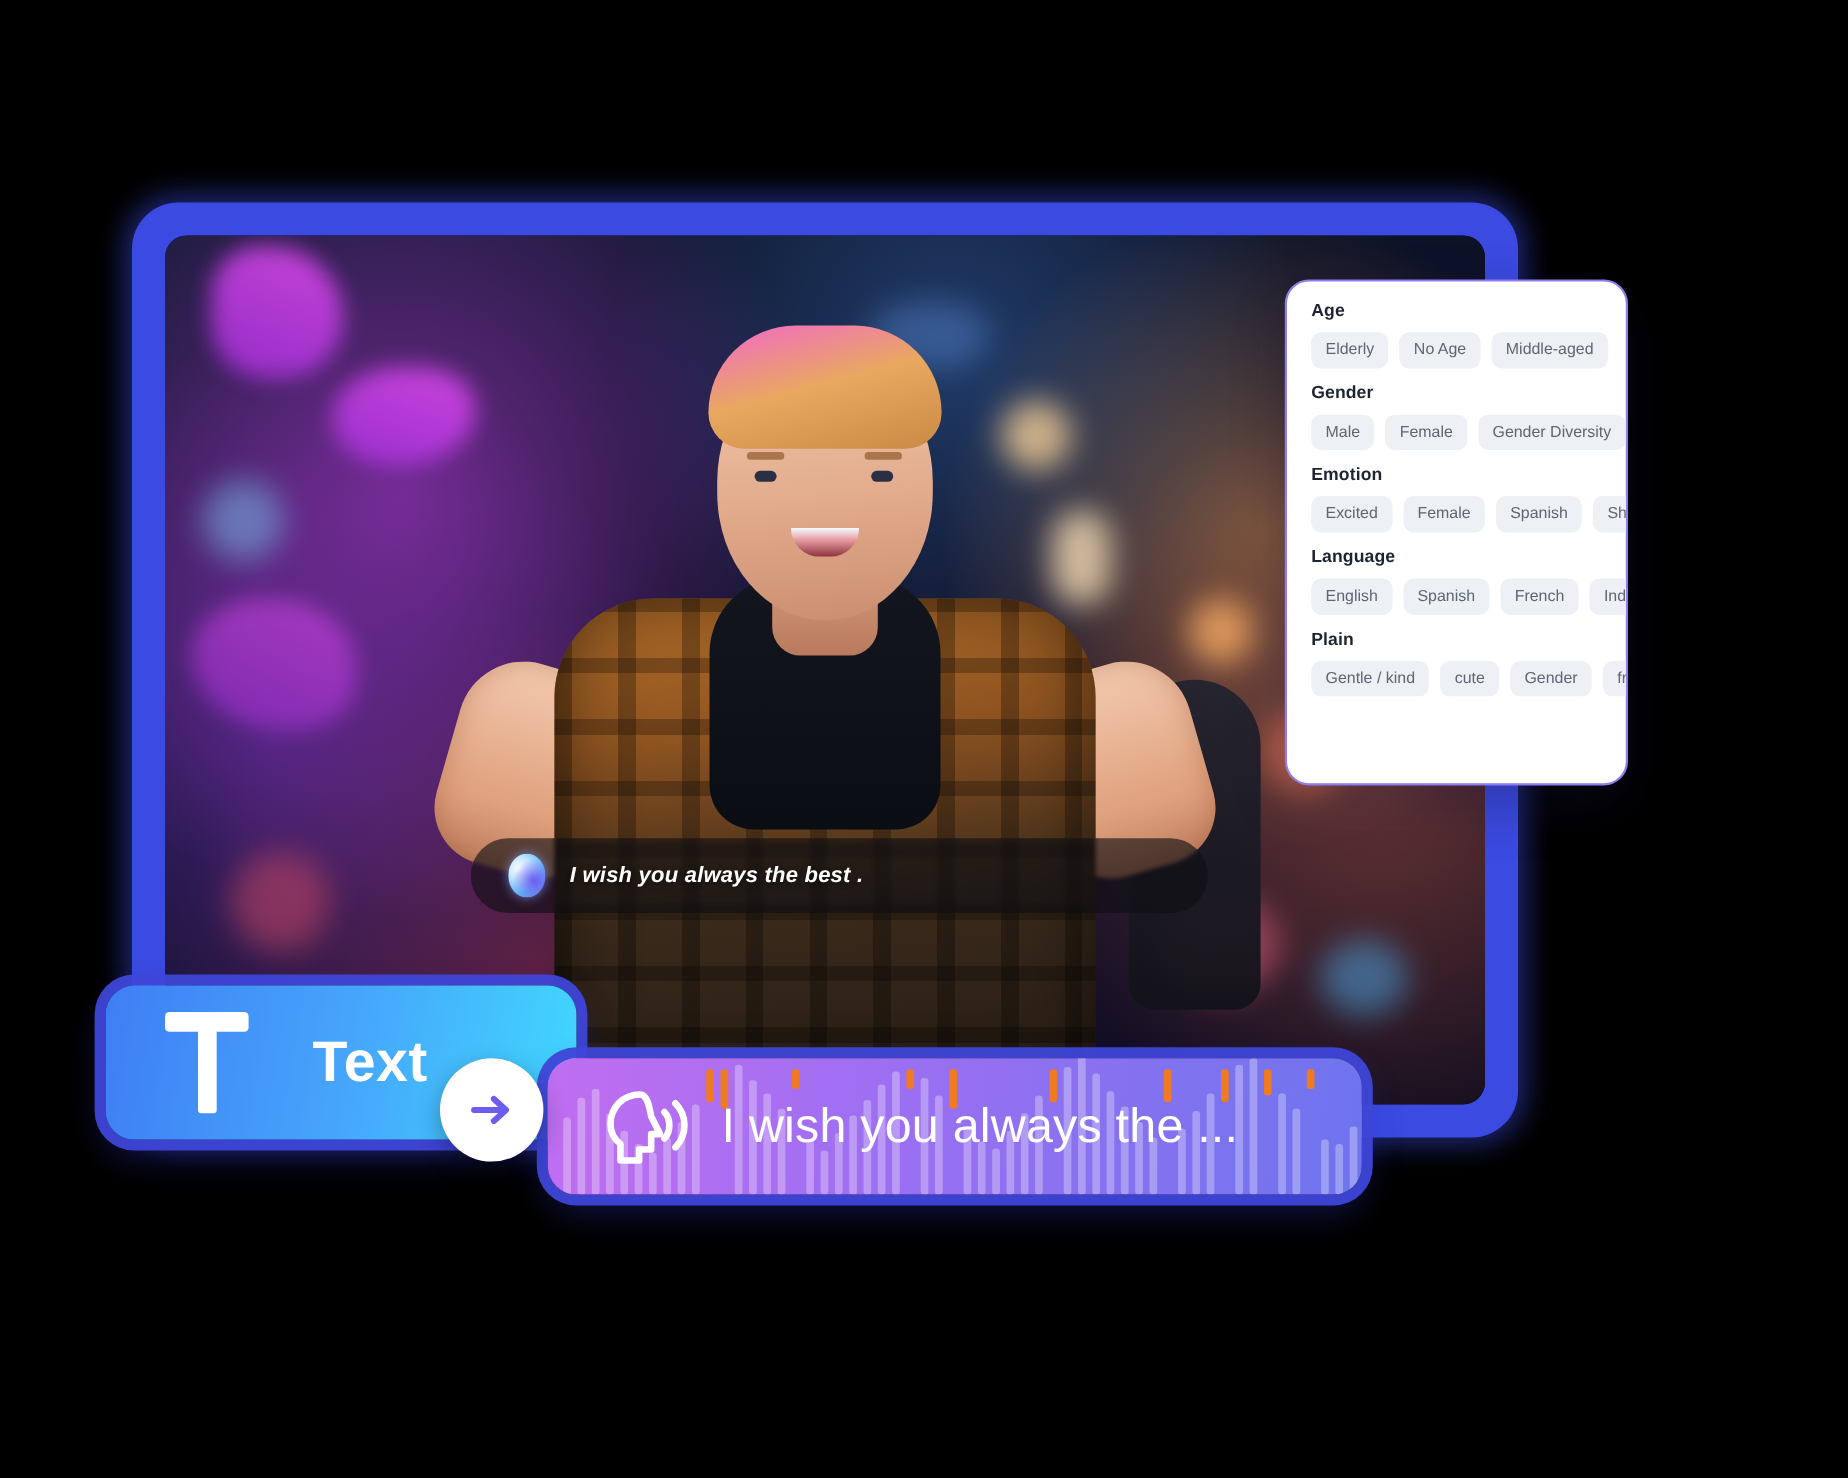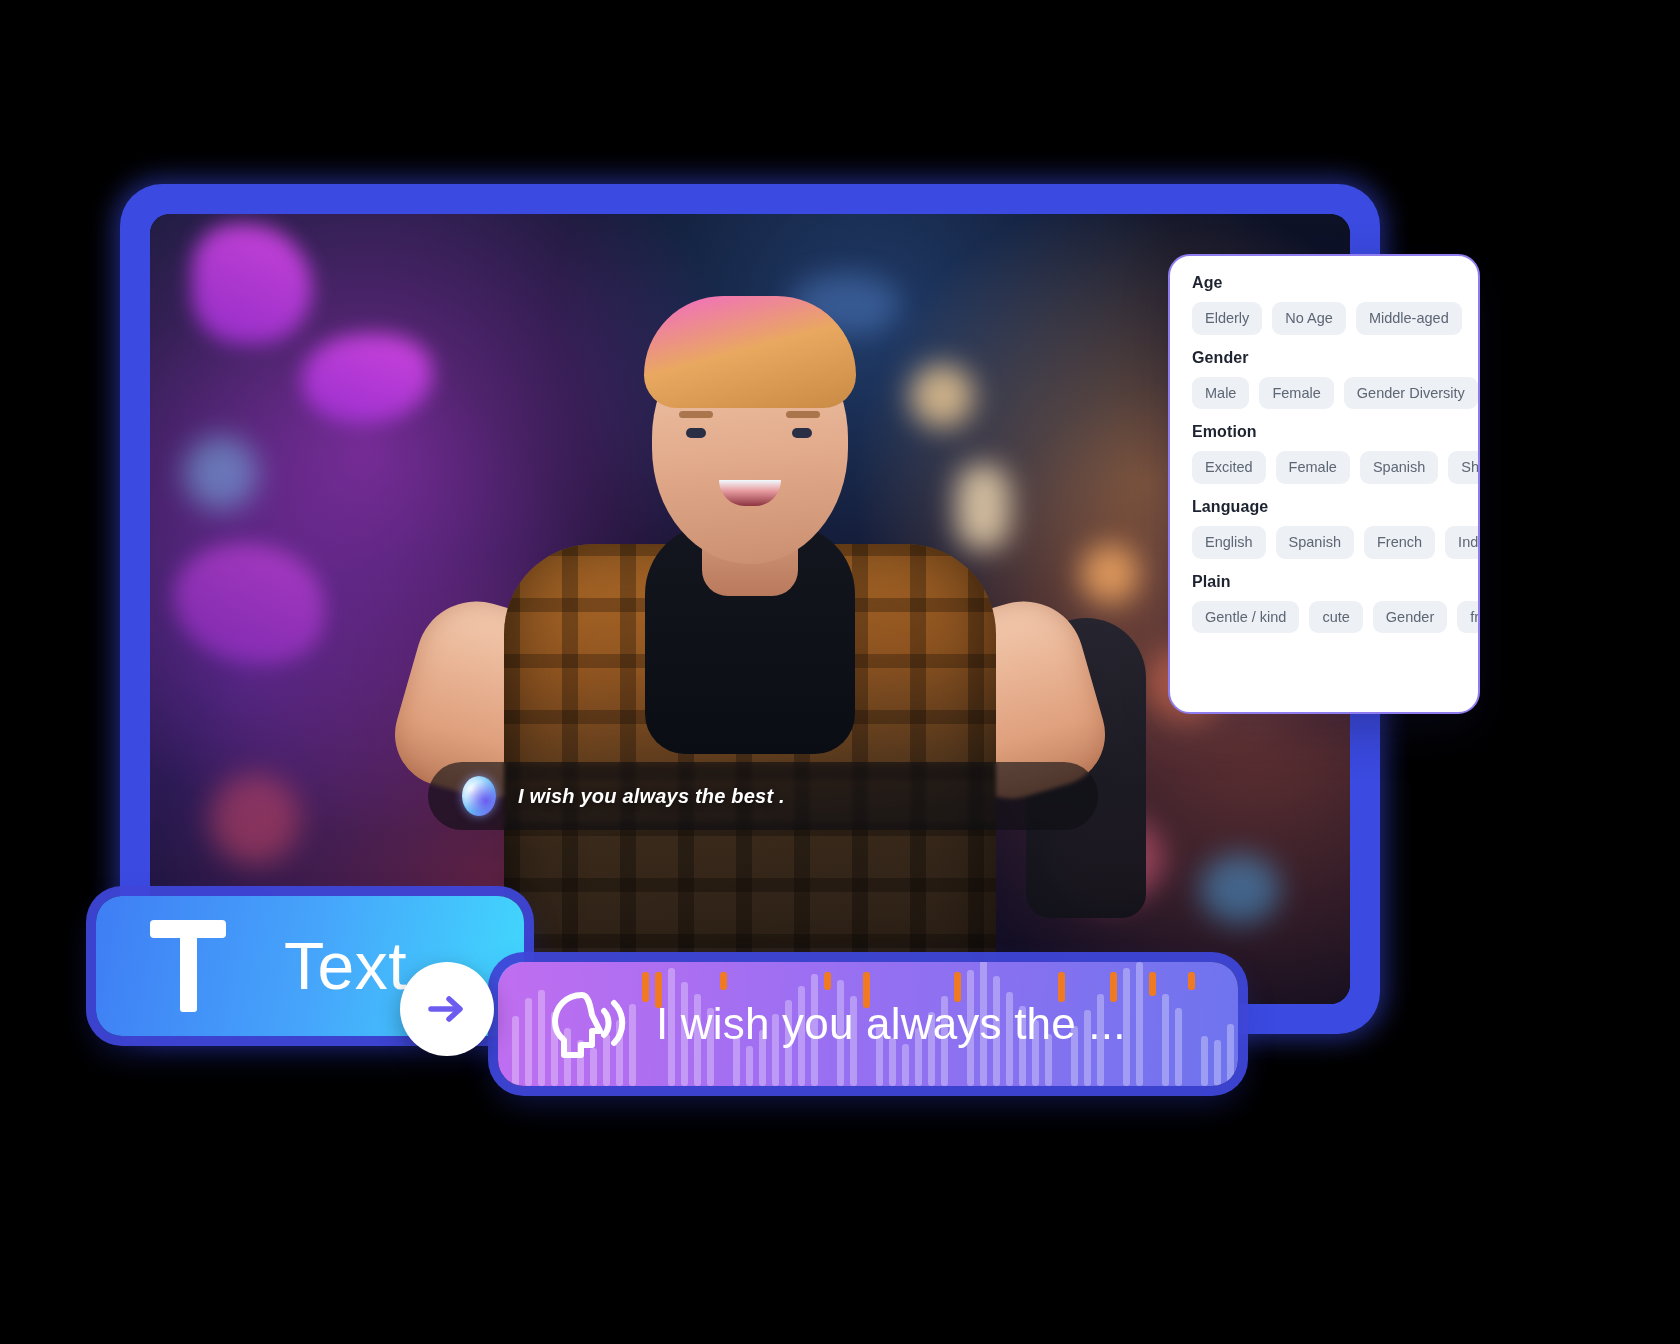--- a/index.html
+++ b/index.html
@@ -235,22 +235,22 @@
     position: absolute; left: 0; top: 0; width: 76px; height: 18px;
     background: #ffffff; border-radius: 4px;
   }
   #text-icon::after {
     content: "";
     position: absolute; left: 30px; top: 16px; width: 17px; height: 76px;
     background: #ffffff; border-radius: 3px;
   }
   #text-label {
     color: #ffffff;
-    font-size: 66px;
-    font-weight: 400;
+    font-size: 52px;
+    font-weight: 700;
     letter-spacing: .5px;
   }
 
   
   #arrow-button {
     position: absolute;
     left: 400px;
     top: 962px;
     width: 94px;
     height: 94px;

